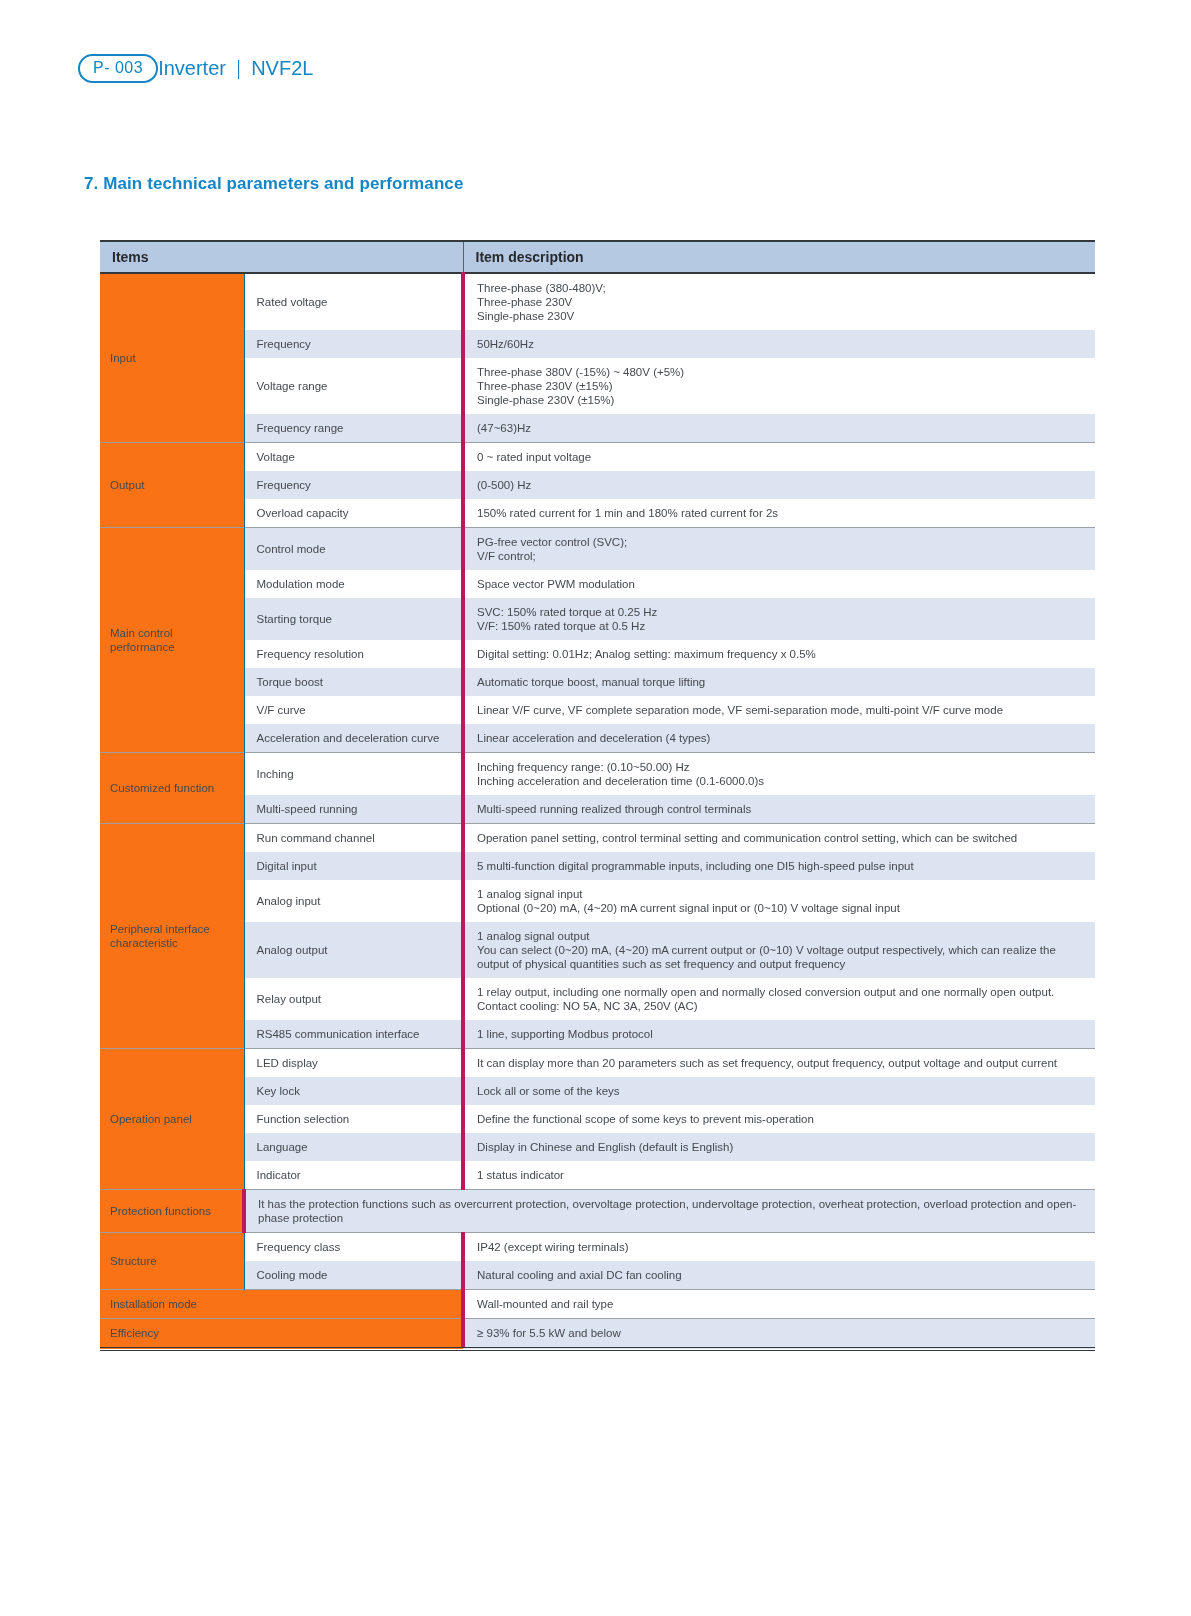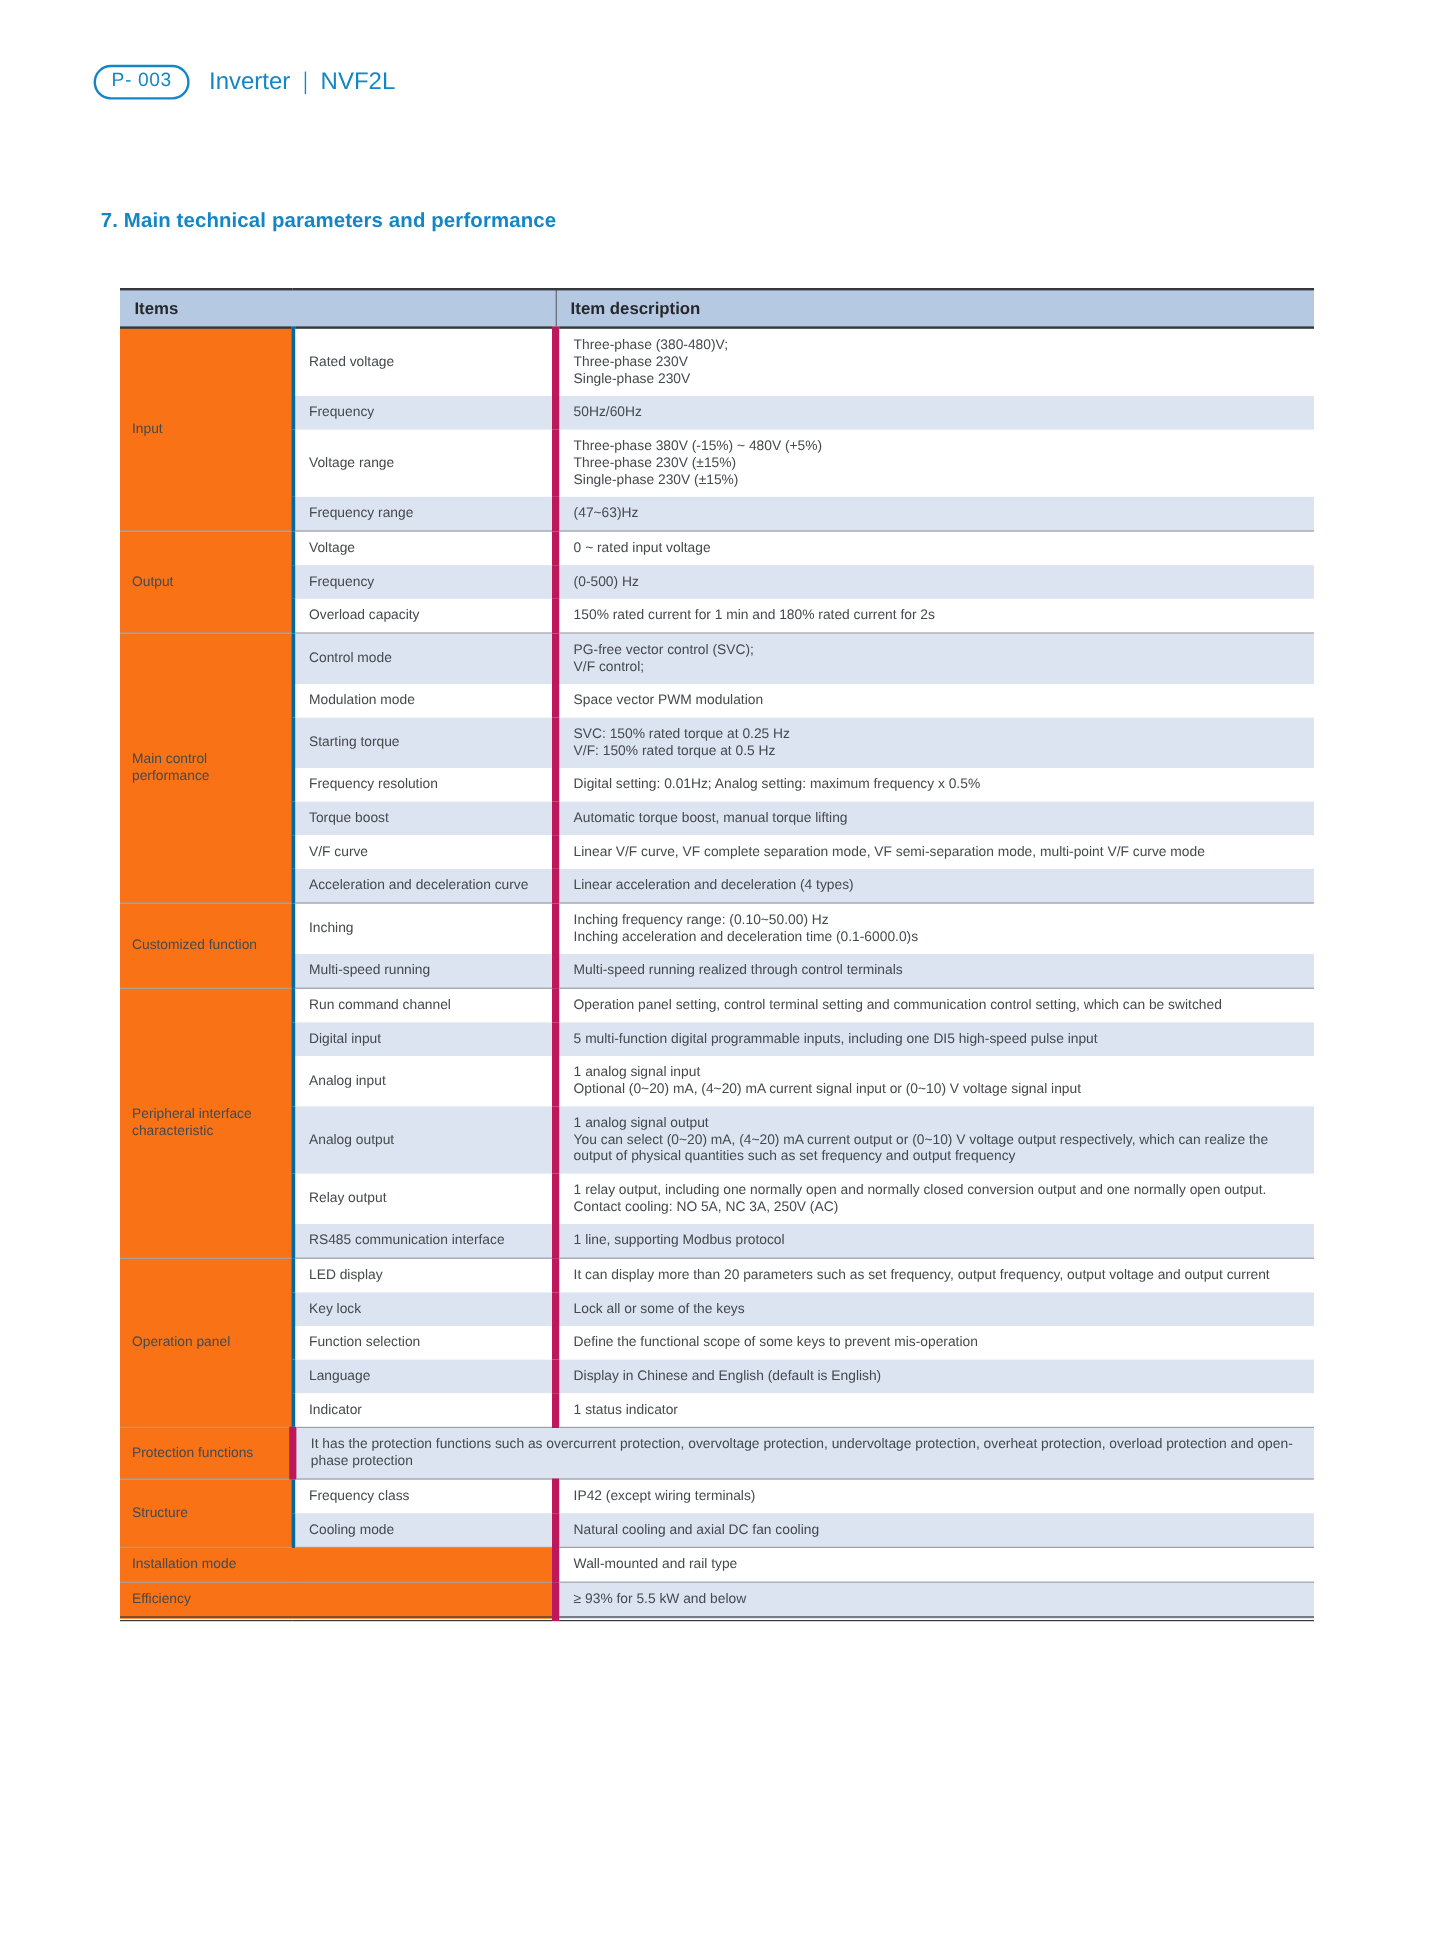--- a/index.html
+++ b/index.html
@@ -1,21 +1,21 @@
 <!DOCTYPE html>
 <html><head>
 <meta charset="utf-8">
 <style>
   html,body{margin:0;padding:0}
   body{
     width:1191px;height:1616px;background:#ffffff;position:relative;
     font-family:"Liberation Sans","DejaVu Sans",sans-serif;color:#45494e;
     -webkit-font-smoothing:antialiased;
   }
-  .doc-header{position:absolute;top:54px;left:78px;display:flex;align-items:center;gap:16px}
+  .doc-header{position:absolute;top:54px;left:78px;display:flex;align-items:center;}
   .badge{
     display:inline-block;border:2px solid #1486c6;border-radius:15px;color:#1486c6;
     font-size:16px;line-height:16px;padding:4px 13px 5px;letter-spacing:.5px;
   }
   .brand{display:flex;align-items:center;gap:10px;font-size:20px}
   .category{color:#1486c6}
   .pipe{color:#1486c6;font-weight:300;transform:scaleX(.7)}
   .model{color:#1486c6;font-weight:normal}
   .section-title{
     position:absolute;top:174px;left:84px;margin:0;
@@ -29,22 +29,22 @@
   }
   th{
     background:#b6c9e3;text-align:left;vertical-align:middle;
     font-size:14px;font-weight:bold;color:#26292c;
     padding:7px 12px;border-bottom:2px solid #34373b;
   }
   th.desc-h{border-left:1px solid #5c6065}
   td{vertical-align:middle;padding:7px 12px;line-height:14px;color:#45494e}
   td.group{background:#f97316;color:#45494e;padding:7px 10px}
   tr.group-start td{border-top:1px solid #9aa0a6}
-  td.item{border-left:3px solid #0369a1}
-  td.desc{border-left:6px solid #be185d}
+  td.item{border-left:1px solid #0369a1}
+  td.desc{border-left:4px solid #be185d}
   td.shade{background:#dde4f1}
   td .line{white-space:normal}
 </style>
 </head>
 <body>
 
 <div class="doc-header">
   <span class="badge">P- 003</span>
   <span class="brand">
     <span class="category">Inverter</span>

